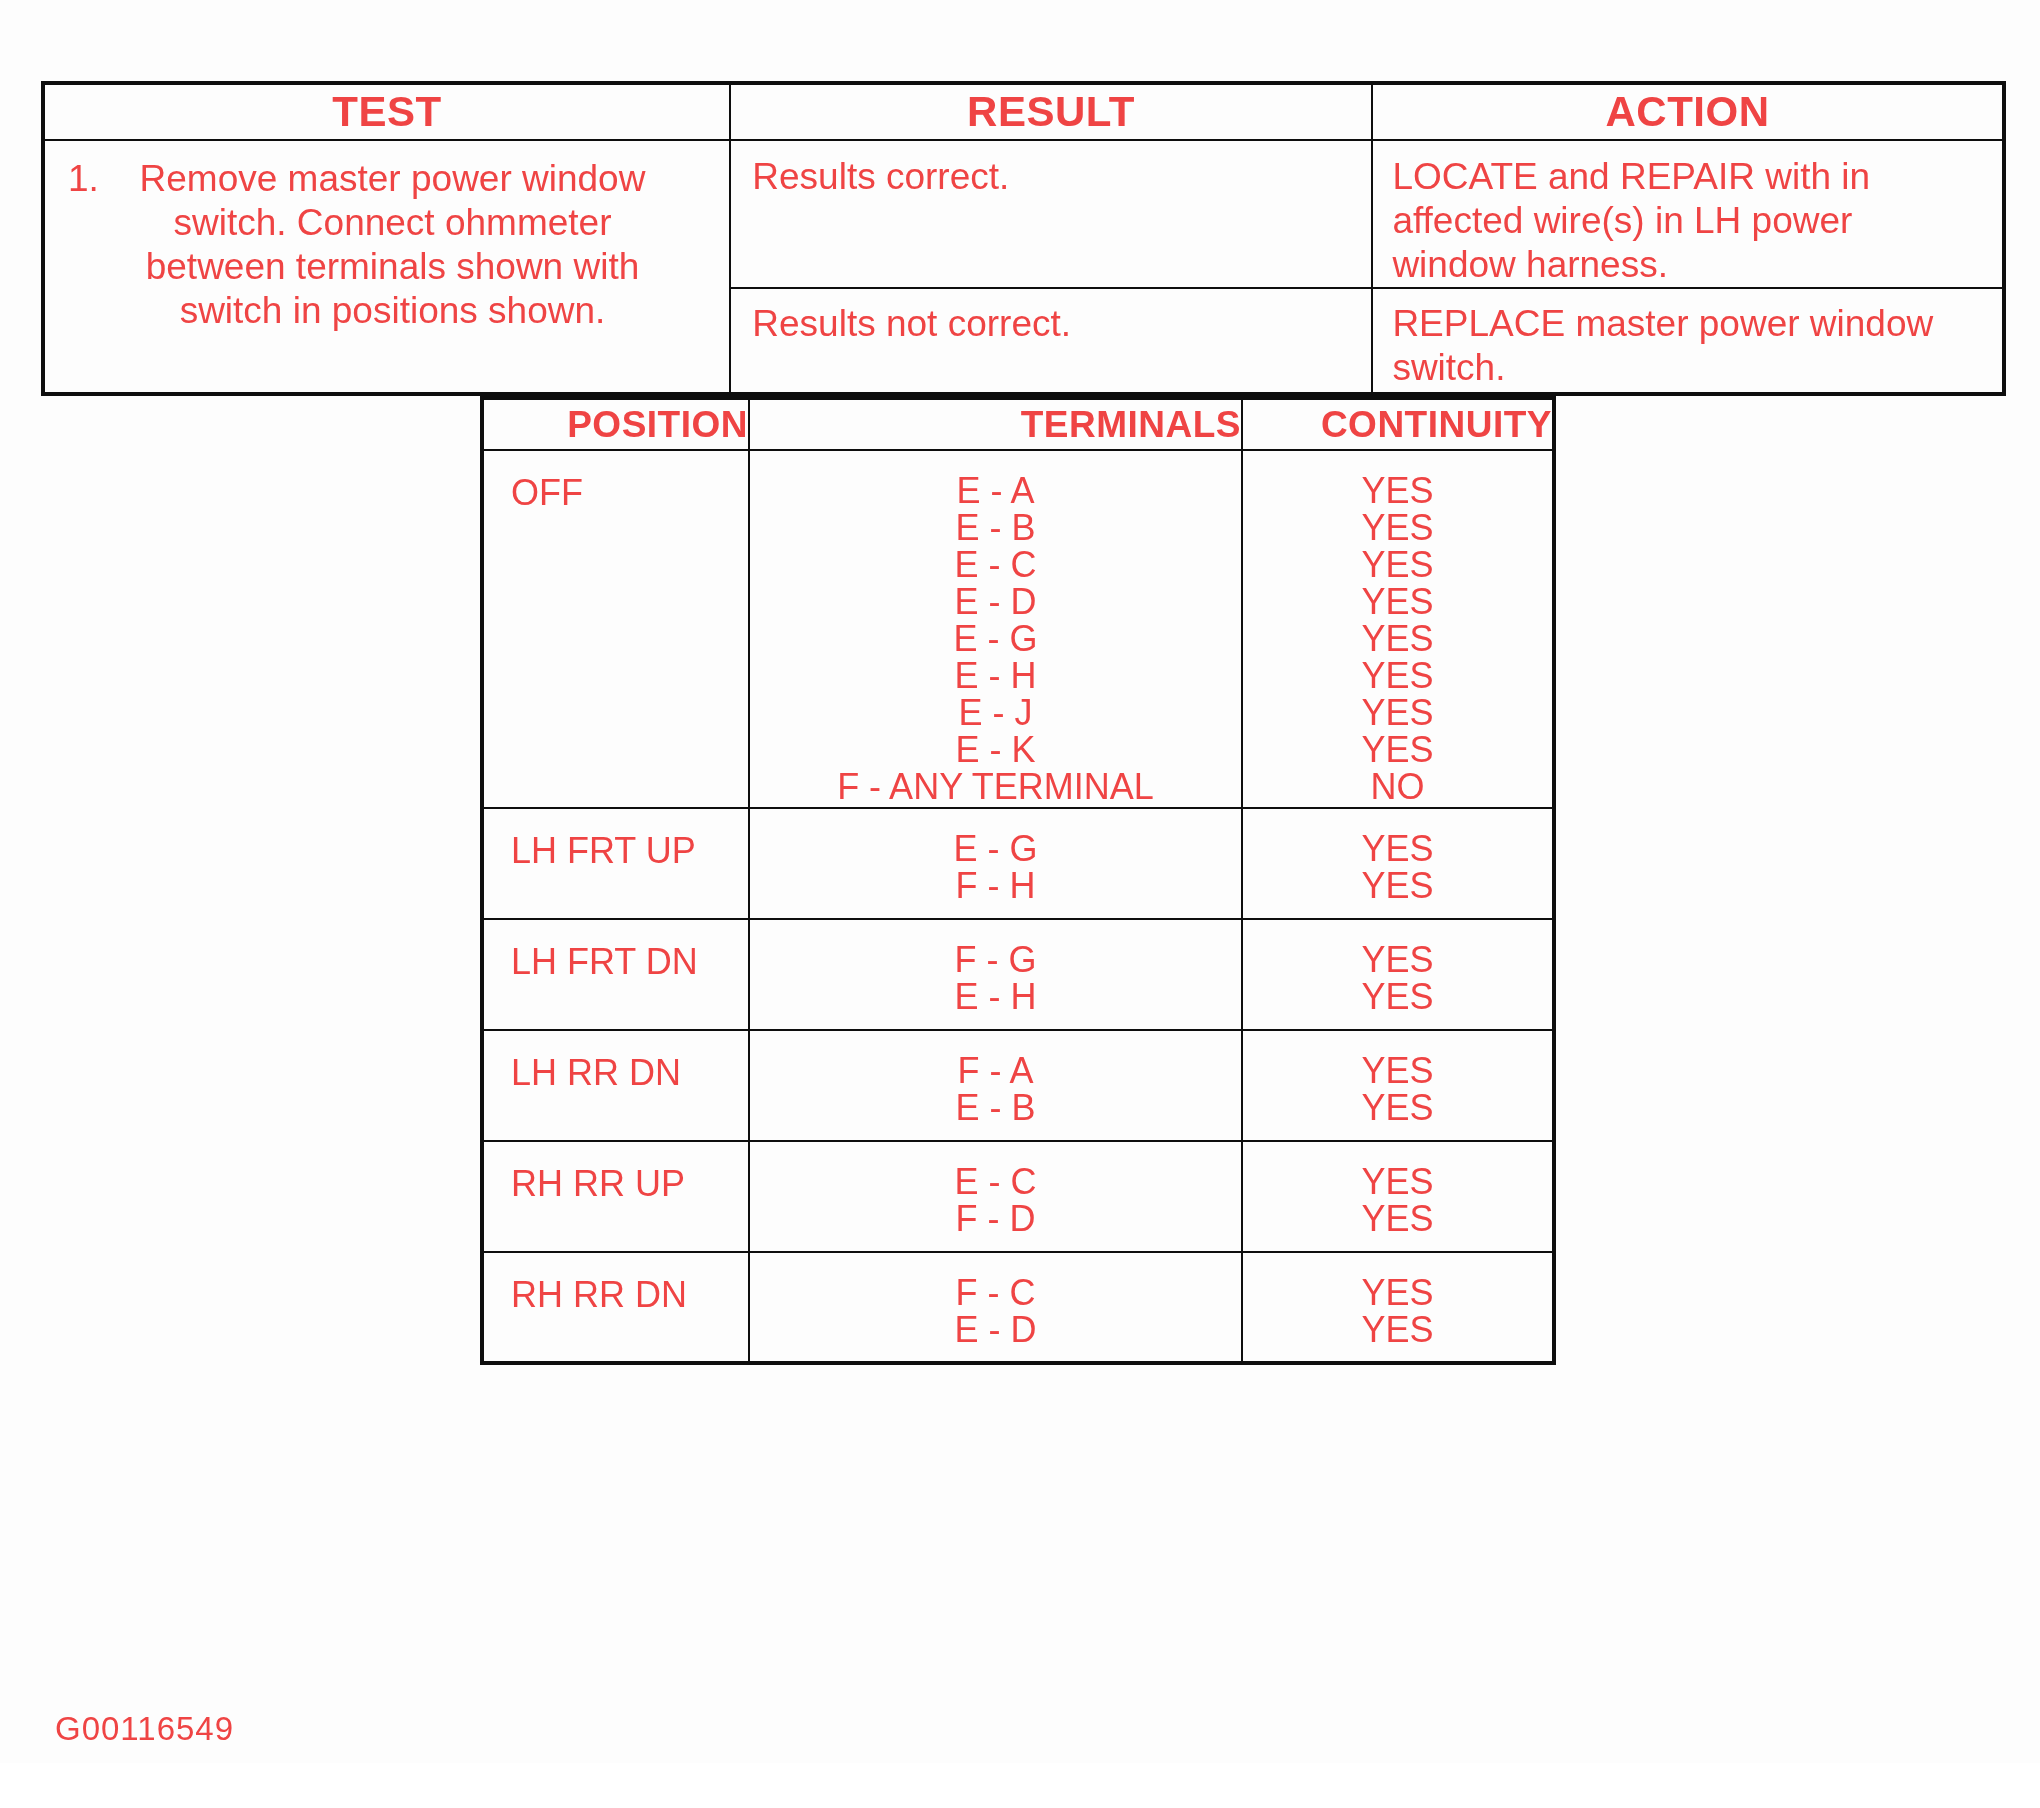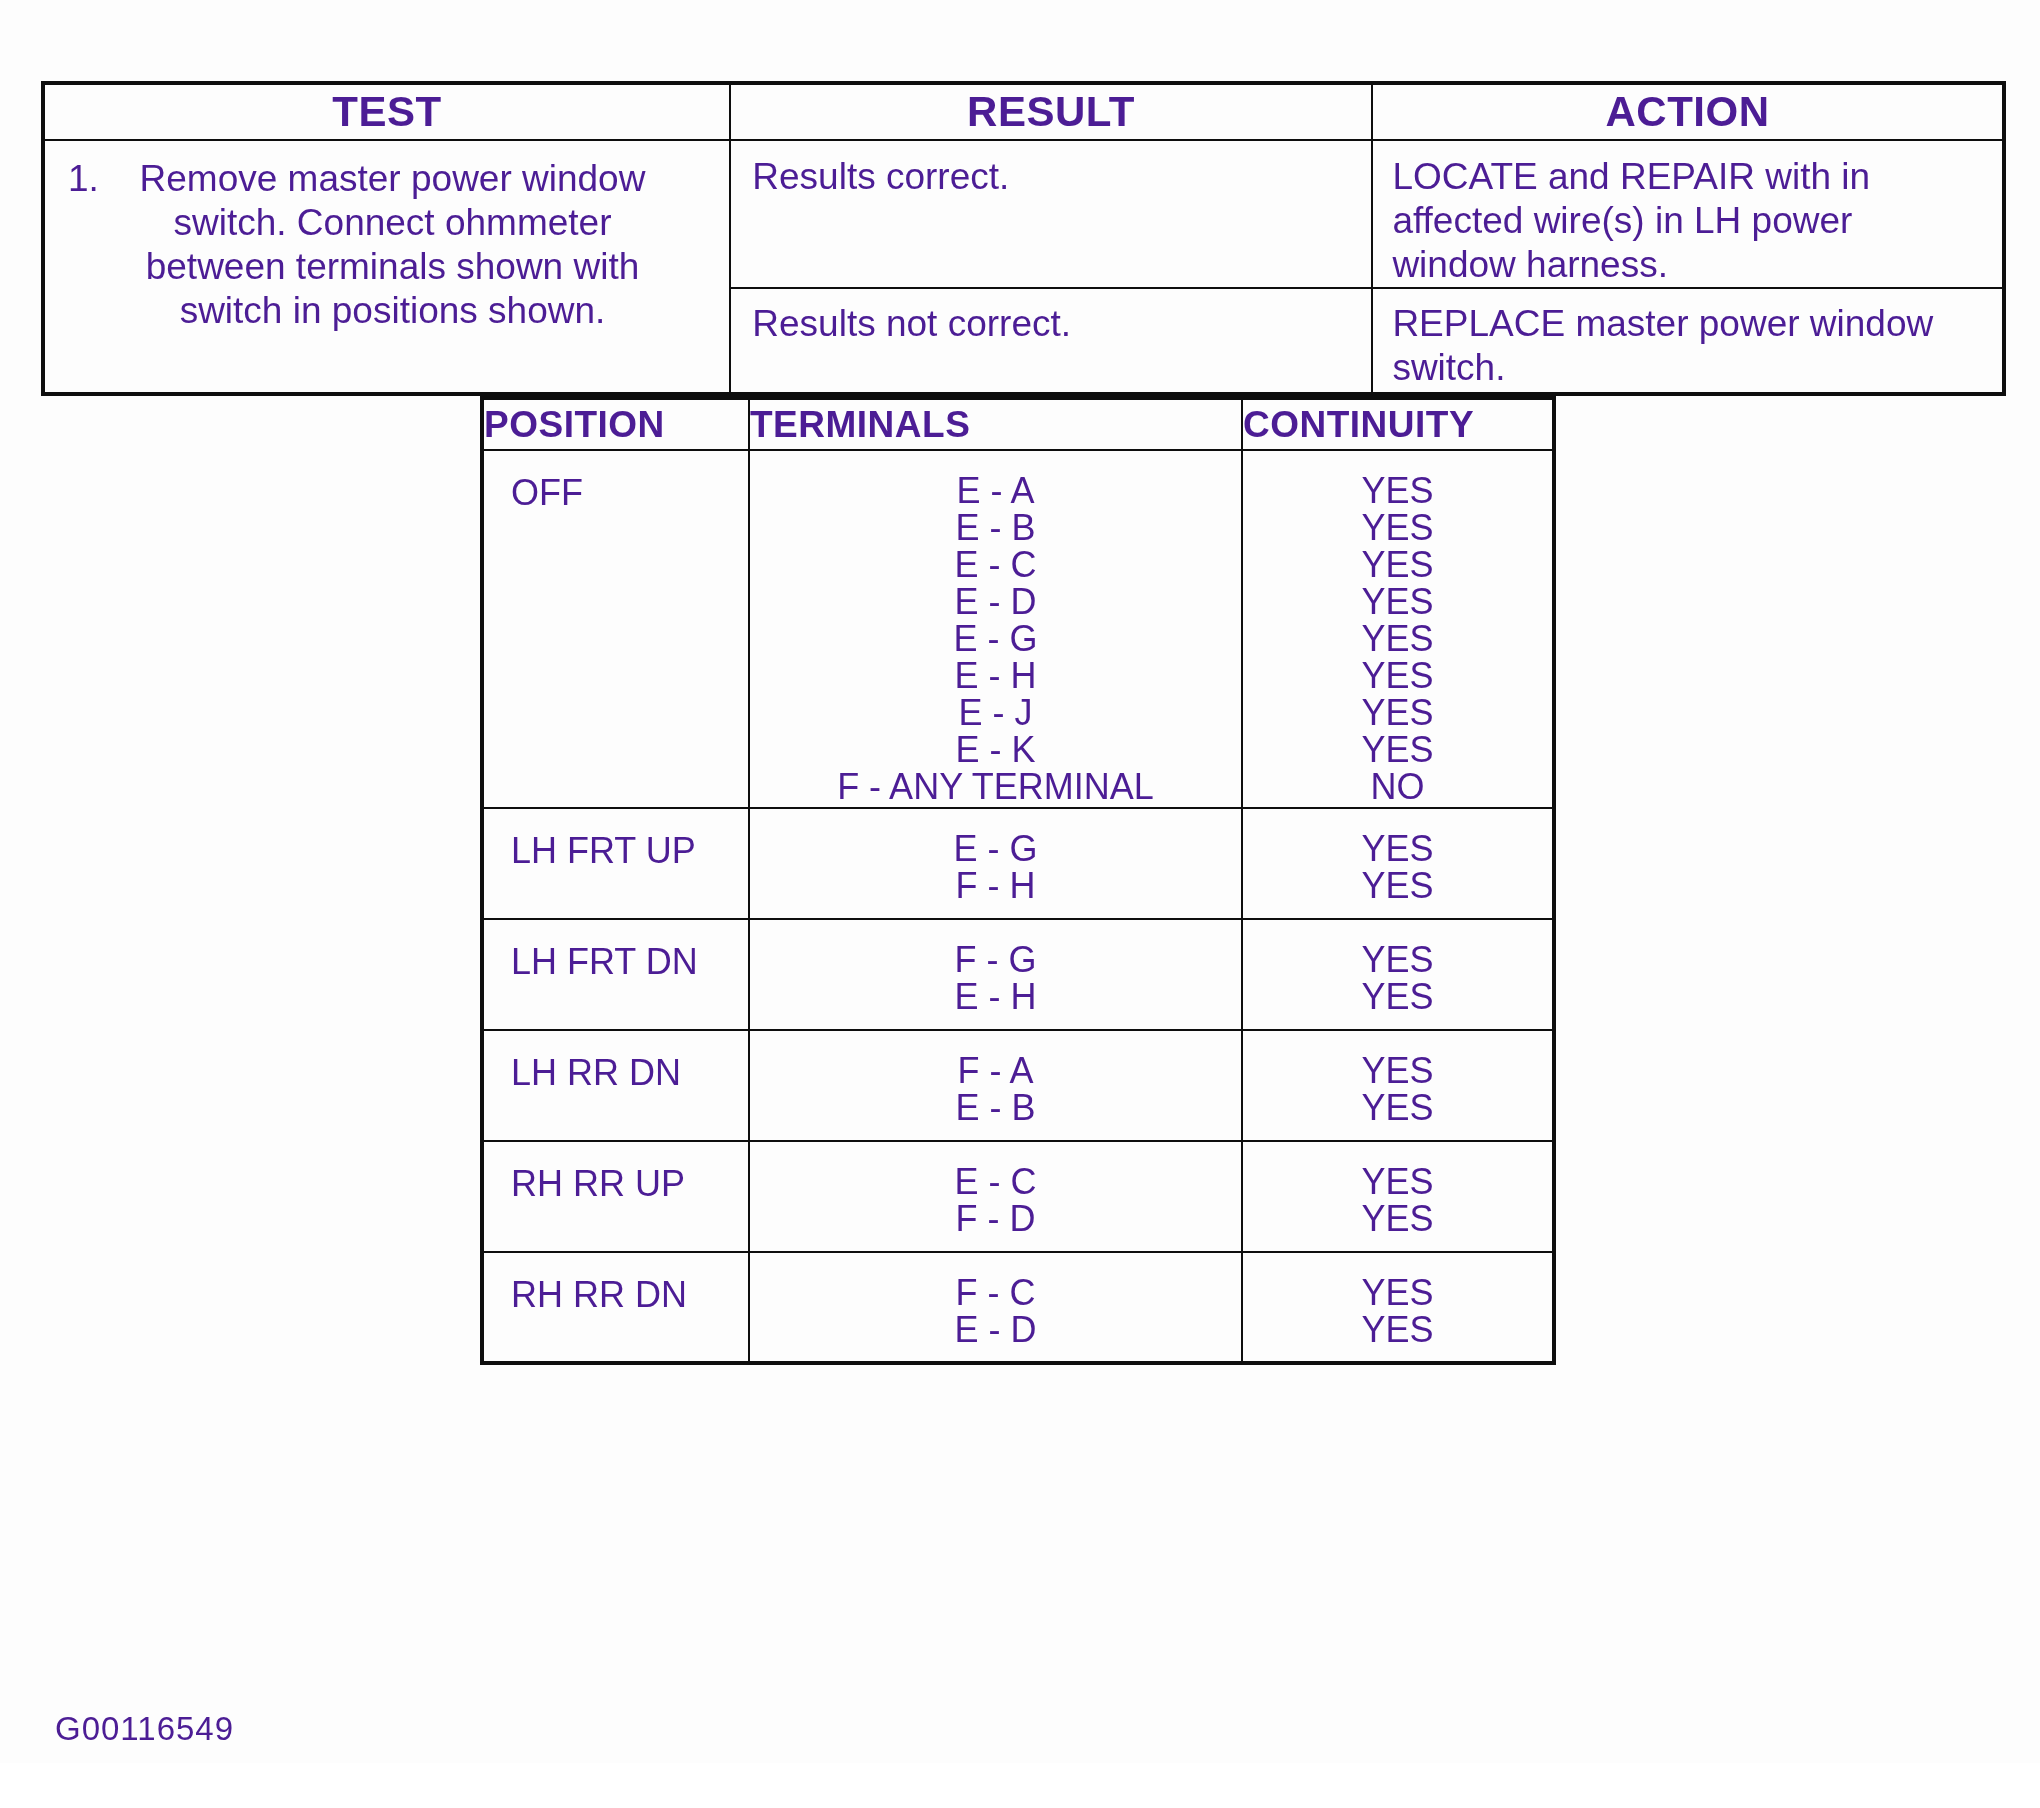--- a/index.html
+++ b/index.html
@@ -2,21 +2,21 @@
 <html><head>
 <meta charset="utf-8">
 <style>
   html, body { margin: 0; padding: 0; background: #ffffff; }
   .page {
     position: relative;
     width: 2041px;
     height: 1763px;
     background: #fdfdfd;
     font-family: "Liberation Sans", sans-serif;
-    color: #4c1d95;
+    color: #ef4444;
     overflow: hidden;
   }
   table {
     border-collapse: collapse;
     table-layout: fixed;
     position: absolute;
     background: #fdfdfd;
   }
   
   .t-top { left: 41px; top: 81px; width: 1961px; border: 4.9px solid #0e0e0e; }
@@ -38,21 +38,21 @@
   .step-text { width: 529px; text-align: center; }
   .result-text { padding: 13.6px 9.7px 0 21.3px; }
   .action-text { padding: 13.6px 0 0 19.4px; width: 543px; }
   
   .t-bottom { left: 480px; top: 396px; width: 1072px; border: 4.9px solid #0e0e0e; }
   .t-bottom th, .t-bottom td { border: 2.9px solid #0e0e0e; vertical-align: top; padding: 0; }
   .t-bottom th {
     height: 49px;
     font-size: 37px;
     font-weight: bold;
-    text-align: left;
+    text-align: right;
     vertical-align: middle;
     letter-spacing: 0.5px;
   }
   .t-bottom tr.r-off { height: 358px; }
   .t-bottom tr.r-std { height: 111px; }
   .t-bottom td.pos { padding: 21.3px 0 0 27px; font-size: 36px; }
   .t-bottom td.term, .t-bottom td.cont { text-align: center; padding-top: 21.3px; font-size: 36px; }
   .line { line-height: 37px; white-space: nowrap; }
   
   .figure-code {

